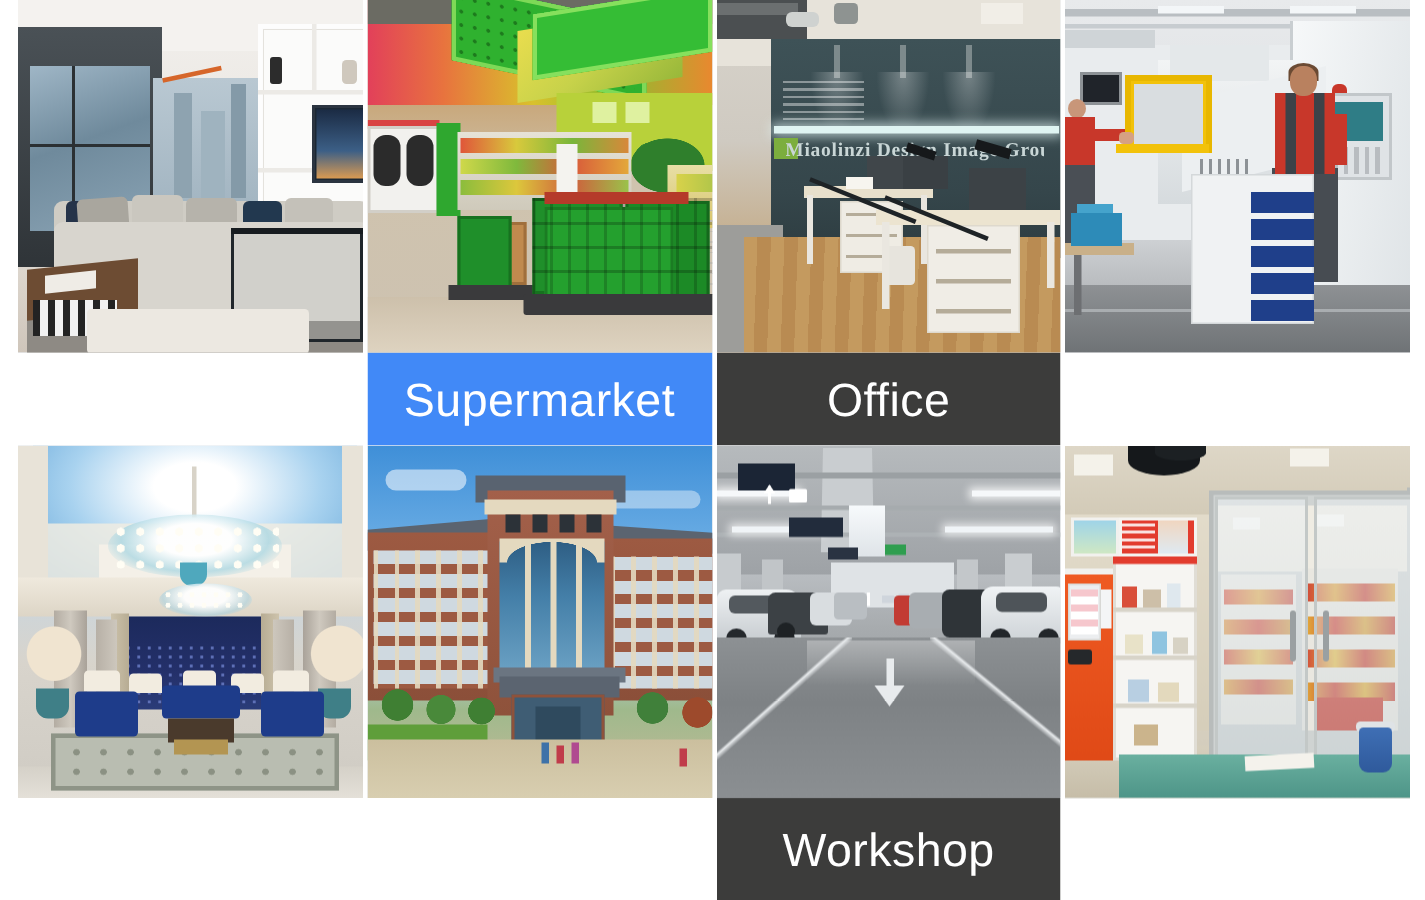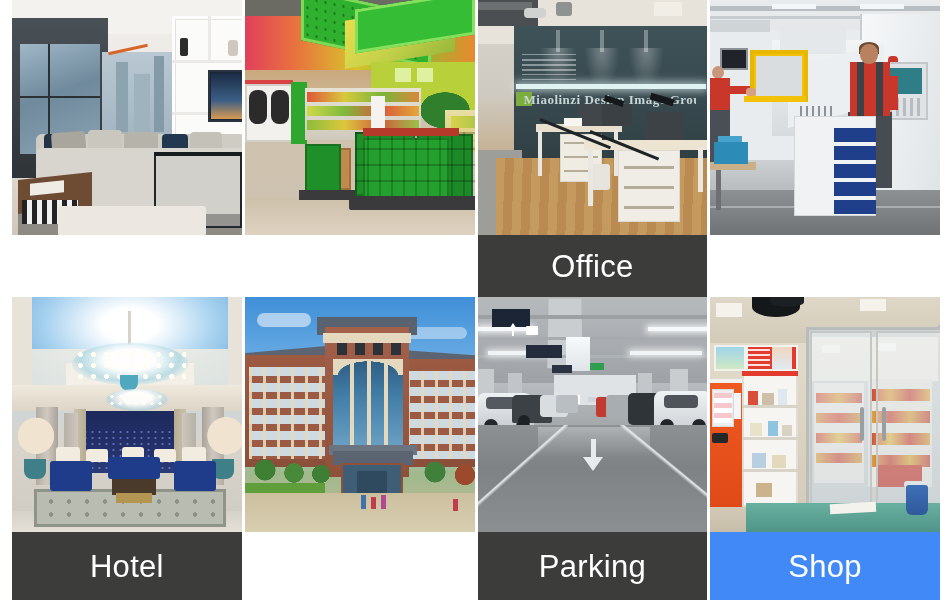--- a/index.html
+++ b/index.html
@@ -493,20 +493,21 @@
           <div class="crate2"></div>
           <div class="pallet2"></div>
         <div class="crateblockA"></div>
           <div class="crateblockC"></div>
           <div class="crateblockB"></div>
         <div class="cratelines"></div>
           <div class="cratetopred"></div>
         <div class="pallet"></div>
       </div>
     </div>
+    <div class="label blue">Supermarket</div>
   </div>
 
   <div class="tile row1">
     <div class="photo">
       <div class="scene office">
         <div class="ceil"></div>
           <div class="ceilbeam"></div>
           <div class="ducts"></div>
         <div class="spot1"></div>
           <div class="spot2"></div>
@@ -638,21 +639,20 @@
           <div class="lamp3"></div>
         <div class="lamp4"></div>
           <div class="lamp5"></div>
         <div class="sofaC"></div>
           <div class="sofaL"></div>
           <div class="sofaR"></div>
         <div class="cofftbl"></div>
           <div class="cofftbl2"></div>
       </div>
     </div>
-    <div class="label dark">Hotel</div>
   </div>
 
   <div class="tile row2">
     <div class="photo">
       <div class="scene school">
         <div class="cloud1"></div>
           <div class="cloud2"></div>
         <div class="wingLroof"></div>
           <div class="wingL"></div>
         <div class="wingRroof"></div>
@@ -738,21 +738,21 @@
           <div class="carR1t1"></div>
           <div class="carR1t2"></div>
         <div class="floor"></div>
           <div class="reflect"></div>
         <div class="laneL"></div>
           <div class="laneR"></div>
         <div class="arrowstem"></div>
           <div class="arrowhead"></div>
       </div>
     </div>
-    <div class="label dark">Parking</div>
+    <div class="label dark">Workshop</div>
   </div>
 
   <div class="tile row2">
     <div class="photo">
       <div class="scene shop">
         <div class="wall"></div>
         <div class="ceil"></div>
           <div class="ceilpanel1"></div>
           <div class="ceilpanel2"></div>
         <div class="ceilblack"></div>
@@ -801,16 +801,15 @@
         <div class="vendscreen"></div>
           <div class="vendrows"></div>
           <div class="vendpad"></div>
         <div class="vendslot"></div>
         <div class="counter"></div>
           <div class="papers"></div>
         <div class="cuplid"></div>
           <div class="cup"></div>
       </div>
     </div>
-    <div class="label blue">Shop</div>
   </div>
 
 </div>
 
 </body></html>

